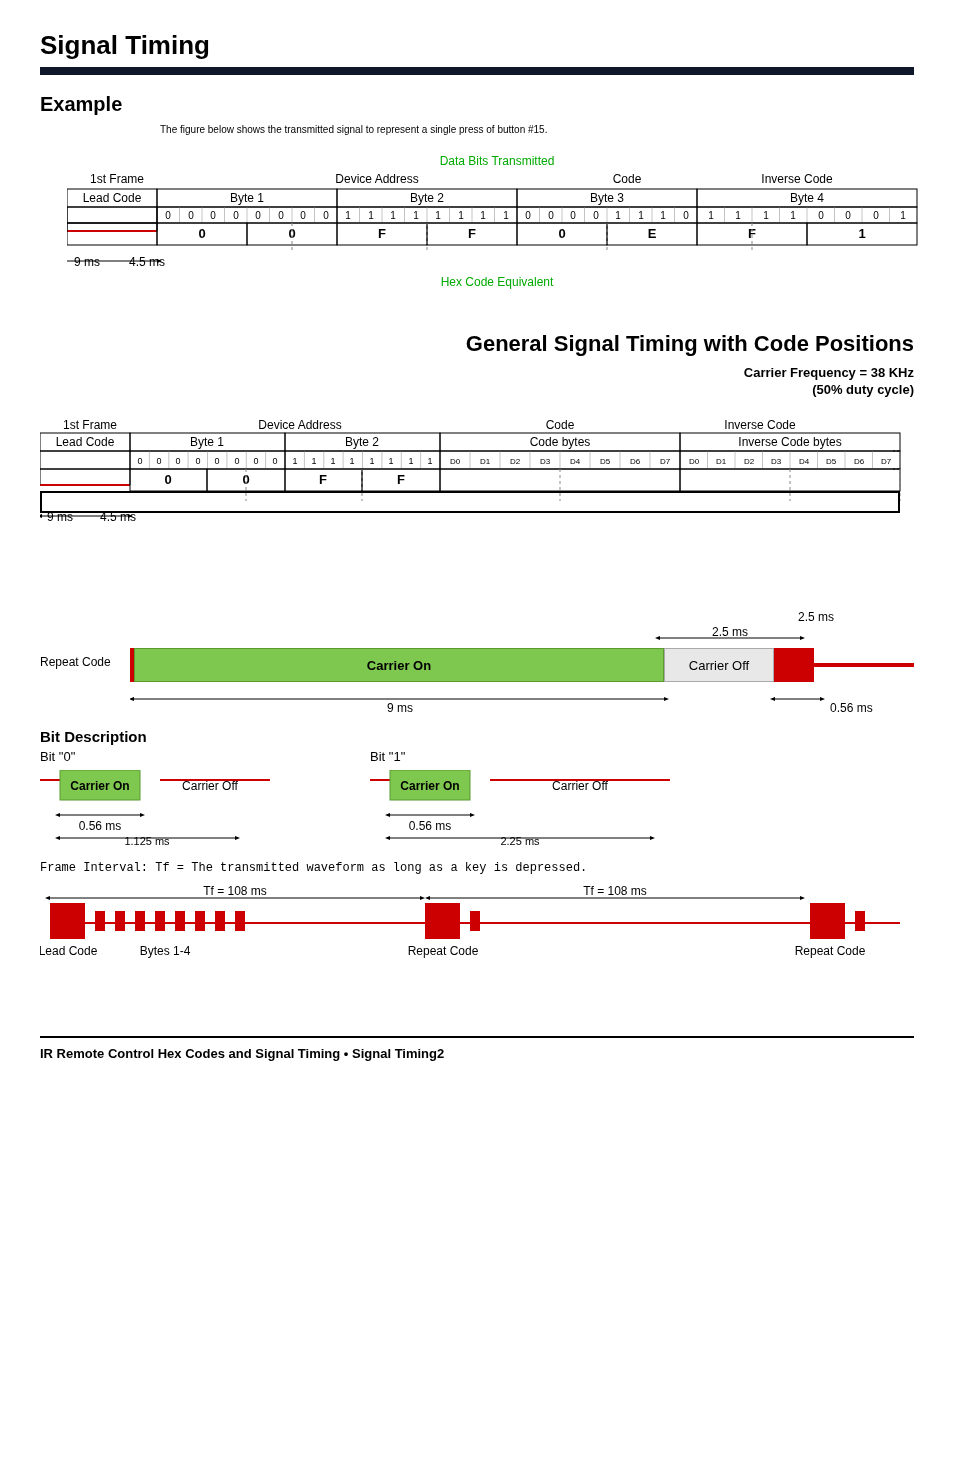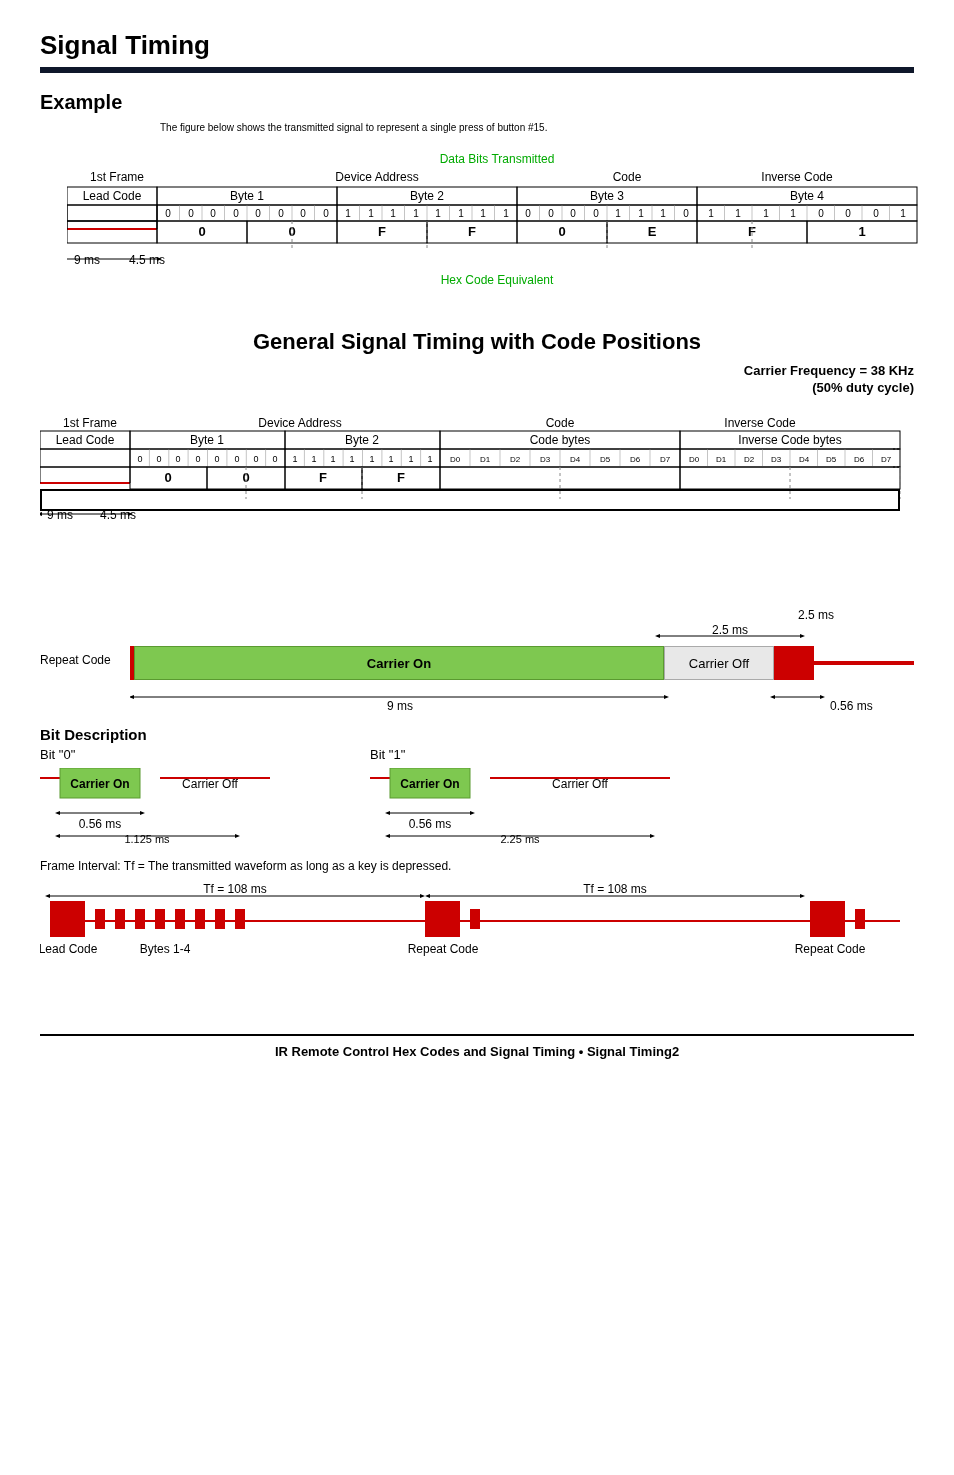--- a/index.html
+++ b/index.html
@@ -8,33 +8,33 @@
       background: #fff;
       color: #000;
       width: 954px;
       min-height: 1475px;
       padding: 30px 40px 40px 40px;
       font-size: 13px;
     }
     h1.page-title {
       font-size: 26px;
       font-weight: bold;
-      border-bottom: 6px solid #0f172a;
+      border-bottom: 8px solid #0f172a;
       padding-bottom: 6px;
       margin-bottom: 18px;
     }
     h2.section-title {
       font-size: 20px;
       font-weight: bold;
       margin-bottom: 6px;
     }
     h3.subsection-title {
       font-size: 22px;
       font-weight: bold;
-      text-align: center;
+      text-align: right;
       margin: 20px 0 8px 0;
     }
     .intro-text {
       margin-left: 120px;
       margin-bottom: 14px;
       font-size: 10px;
       line-height: 1.5;
     }
 
     
@@ -73,29 +73,30 @@
       margin-bottom: 4px;
     }
 
     
     .frame-interval-section {
       margin-top: 10px;
     }
     .frame-interval-text {
       font-size: 12px;
       margin-bottom: 8px;
+      font-family: Liberation Mono, monospace;
     }
 
     
     .page-footer {
       border-top: 2px solid #000;
       margin-top: 20px;
       padding-top: 8px;
       display: flex;
-      justify-content: center;
+      justify-content: flex-start;
       align-items: center;
       font-size: 13px;
       font-weight: bold;
     }
 
     
     .svg-diagram { display: block; }
   </style>
 </head>
 <body>

